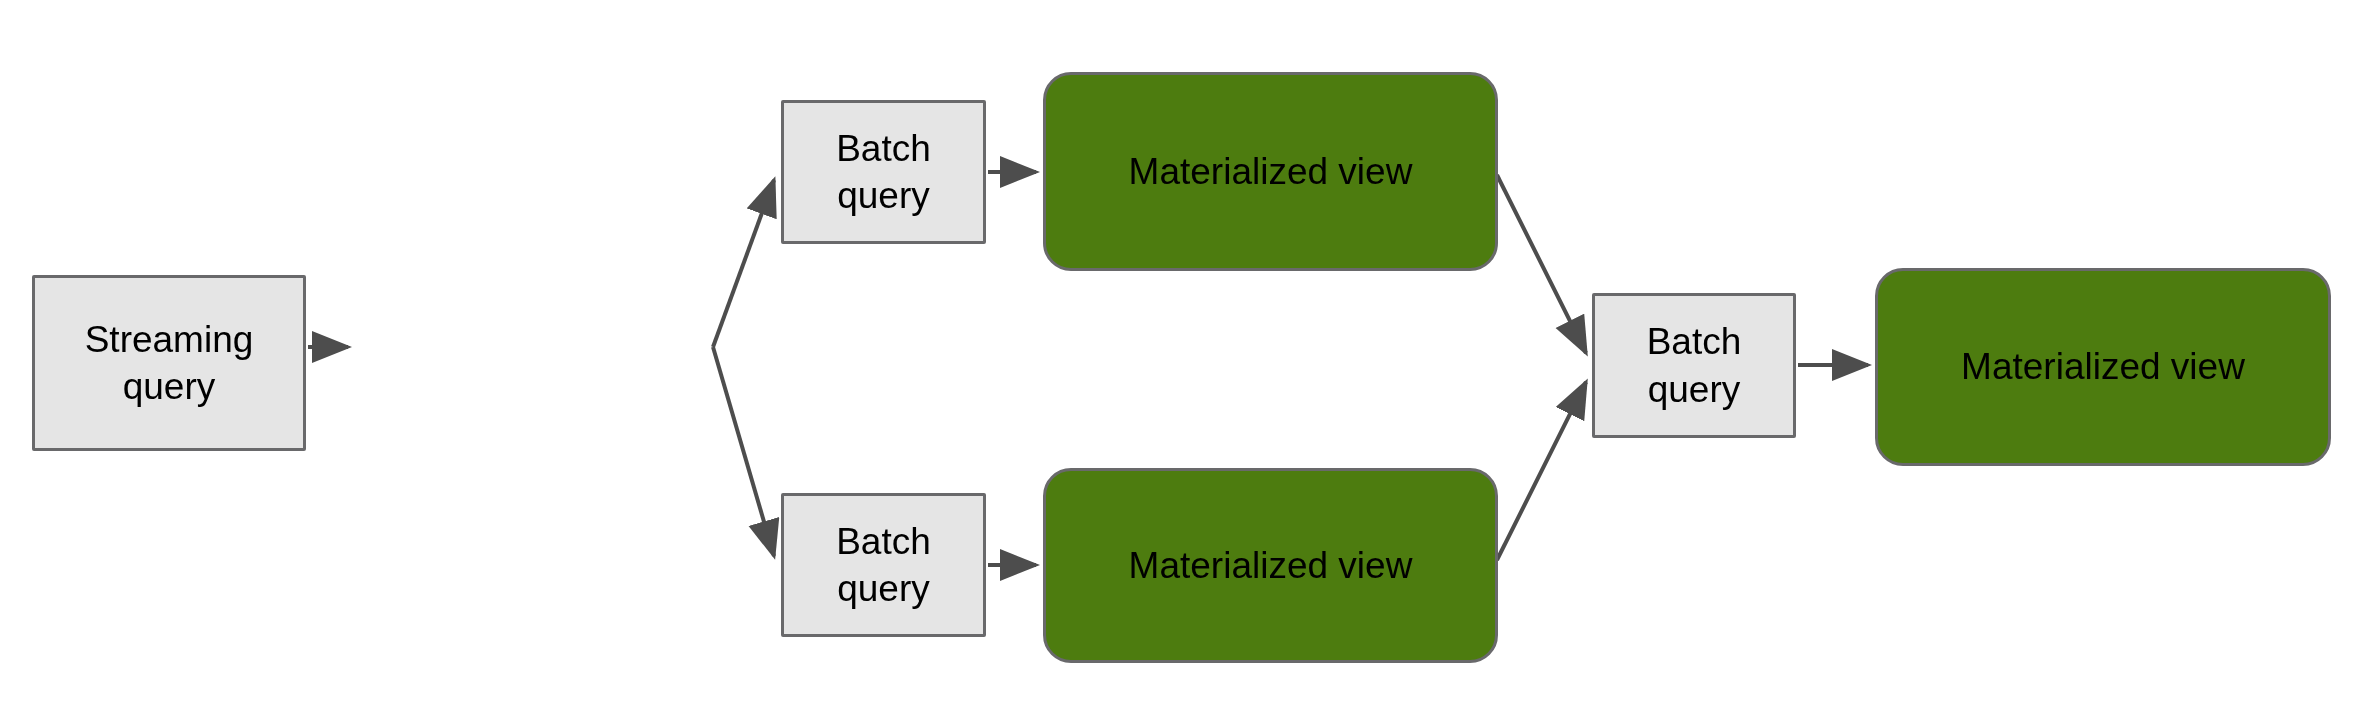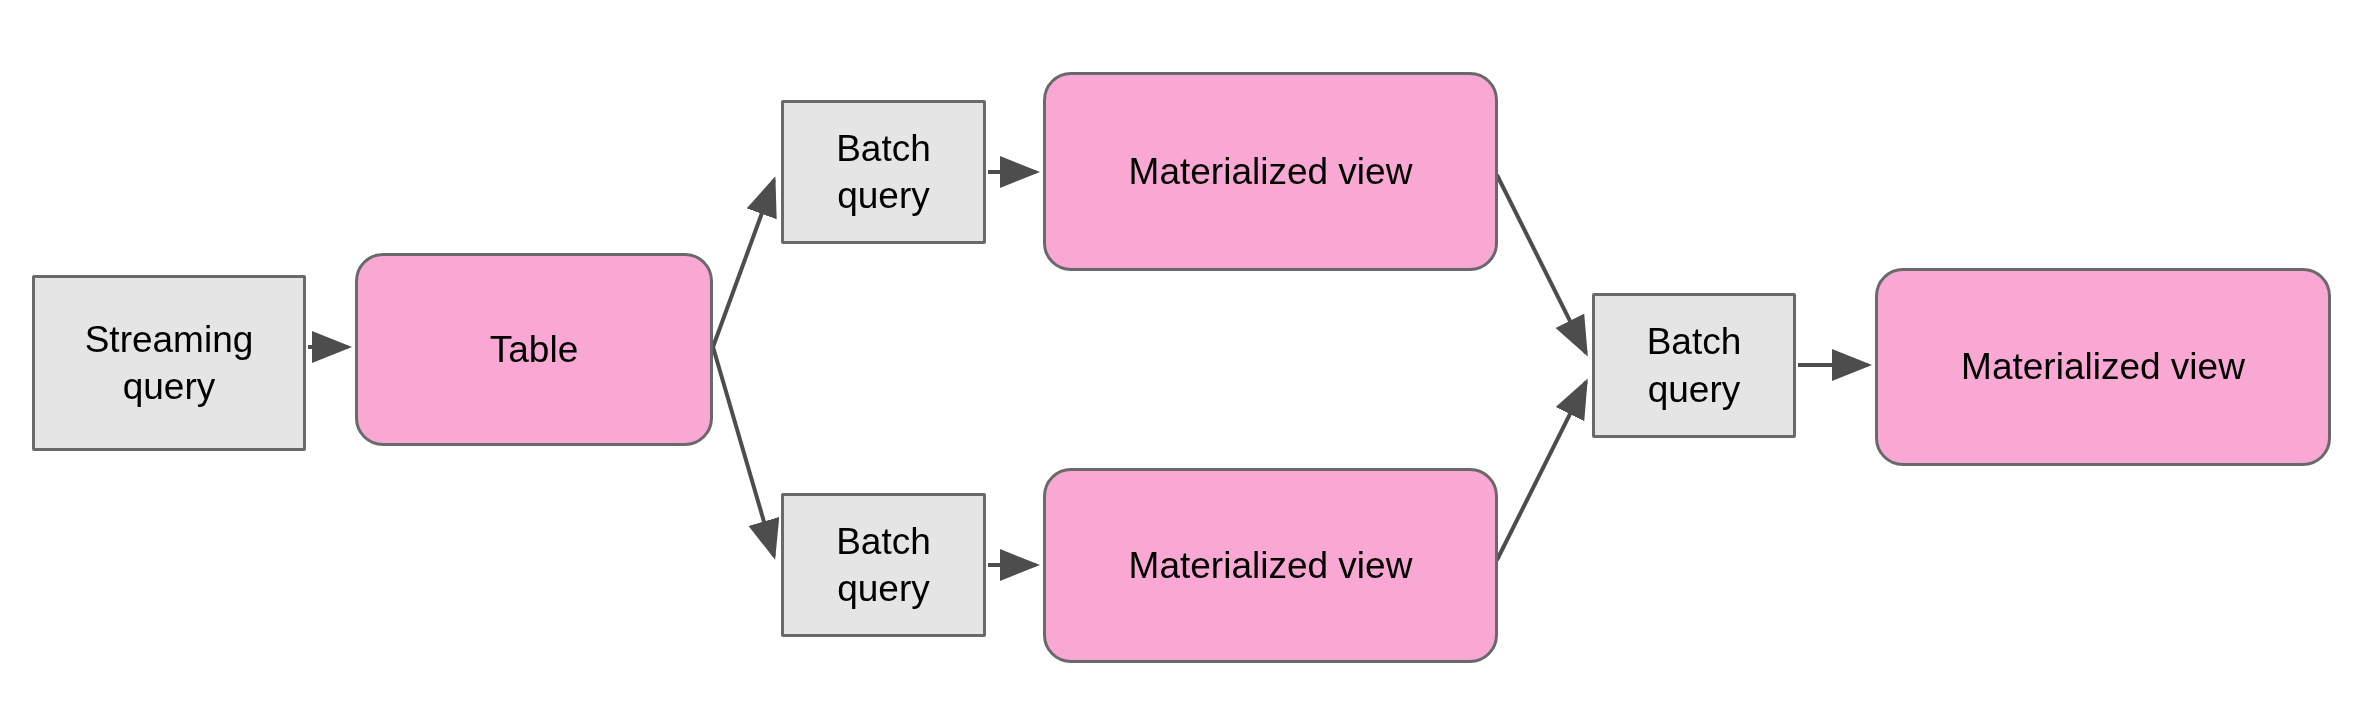--- a/index.html
+++ b/index.html
@@ -36,21 +36,21 @@
     line-height: 1.28;
     white-space: pre-line;
   }
   .node.process {
     background: #e5e5e5;
     border: 3px solid #69696b;
     border-radius: 2px;
     font-size: 37px;
   }
   .node.store {
-    background: #f9a8d4;
+    background: #4d7c0f;
     border: 3px solid #69696b;
     border-radius: 28px;
     font-size: 37px;
   }
 </style>
 </head>
 <body>
 
 <div id="canvas">
 
@@ -92,23 +92,20 @@
     <g>
       <line x1="1798" y1="365" x2="1868" y2="365" stroke="#4d4d4d" stroke-width="4" marker-end="url(#arrowhead)"></line>
     </g>
   </svg>
 
   <div class="node process" style="left:32px; top:275px; width:274px; height:176px;">
     <span>Streaming
 query</span>
   </div>
 
-  <div class="node store" style="left:355px; top:253px; width:358px; height:193px;">
-    <span>Table</span>
-  </div>
 
   <div class="node process" style="left:781px; top:100px; width:205px; height:144px;">
     <span>Batch
 query</span>
   </div>
 
   <div class="node store" style="left:1043px; top:72px; width:455px; height:199px;">
     <span>Materialized view</span>
   </div>
 

